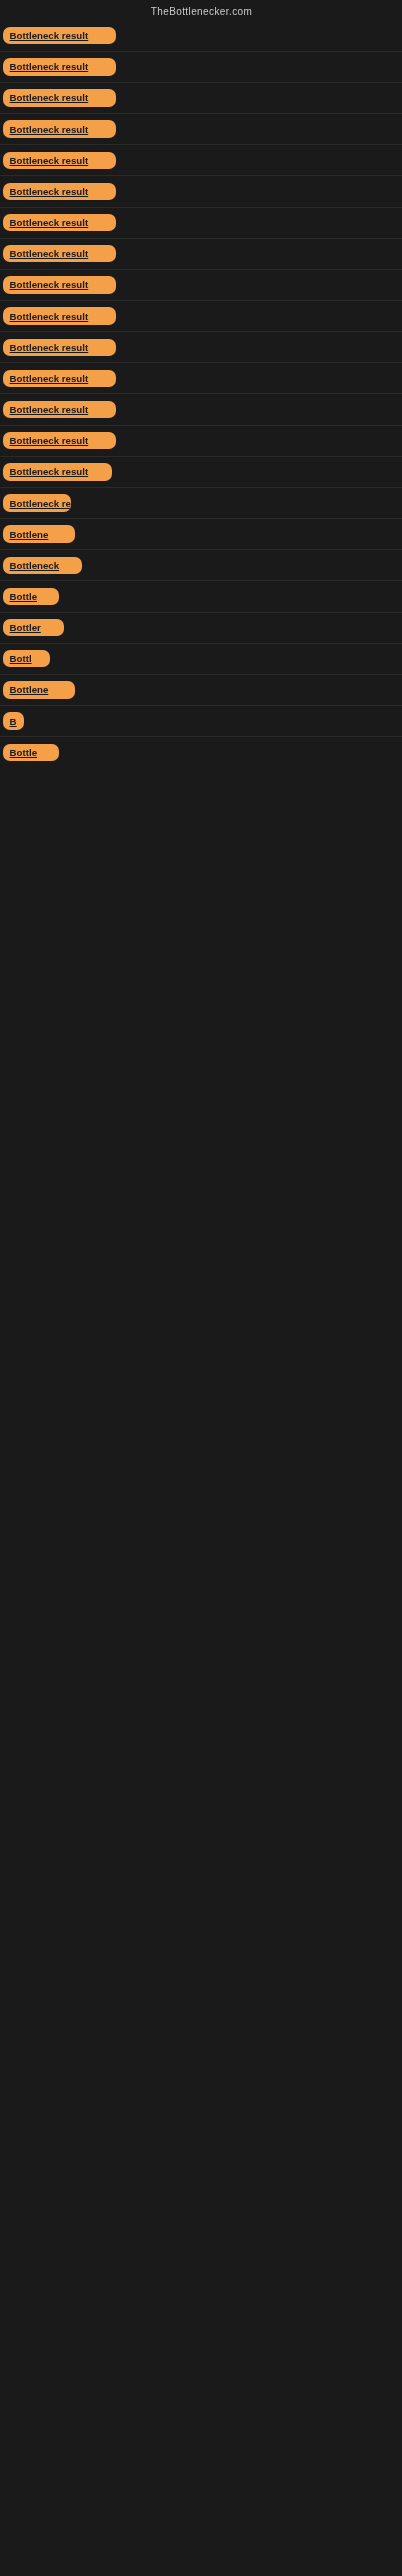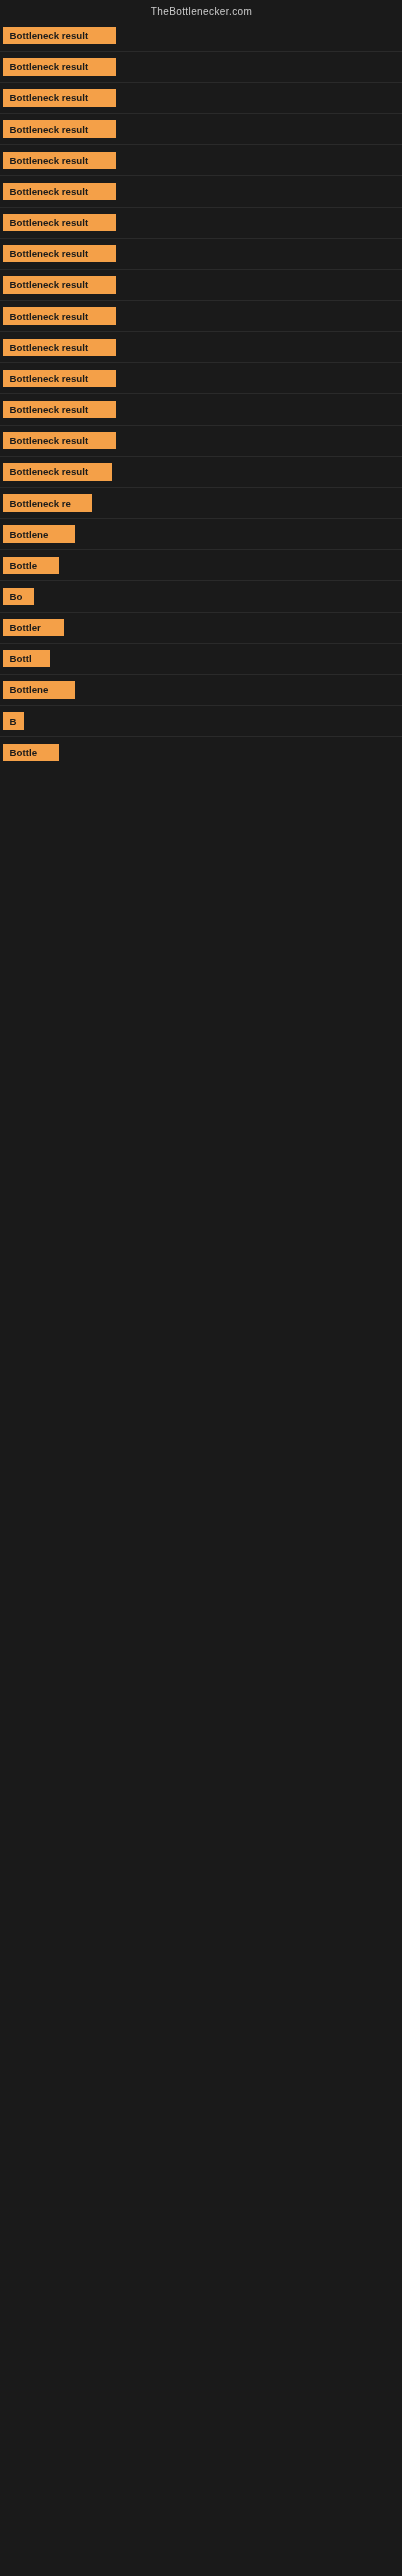--- a/index.html
+++ b/index.html
@@ -24,23 +24,24 @@
       letter-spacing: 0.4px;
     }
 
     .bottleneck-badge {
       display: inline-block;
       background-color: #f4a048;
       color: #1a1a1a;
       font-size: 9.7px;
       font-weight: bold;
       padding: 3.2px 6.4px;
-      border-radius: 0;
+      border-radius: 7px;
       white-space: nowrap;
       overflow: hidden;
+      text-decoration: underline;
     }
 
     .result-row {
       padding: 6.4px 3.2px;
       border-bottom: 0.8px solid #2a2a2a;
     }
 
     .result-row:last-child {
       border-bottom: none;
     }
@@ -127,36 +128,36 @@
           <span class="bottleneck-badge" style="max-width: 113px; width: 113px;">Bottleneck result</span>
         </div>
       </div>
       <div class="result-row">
         <div class="badge-container">
           <span class="bottleneck-badge" style="max-width: 109px; width: 109px;">Bottleneck result</span>
         </div>
       </div>
       <div class="result-row">
         <div class="badge-container">
-          <span class="bottleneck-badge" style="max-width: 89px; width: 89px;">Bottleneck re</span>
+          <span class="bottleneck-badge" style="max-width: 89px; width: 68px;">Bottleneck re</span>
         </div>
       </div>
       <div class="result-row">
         <div class="badge-container">
           <span class="bottleneck-badge" style="max-width: 72px; width: 72px;">Bottlene</span>
         </div>
       </div>
       <div class="result-row">
         <div class="badge-container">
-          <span class="bottleneck-badge" style="max-width: 56px; width: 56px;">Bottle</span>
+          <span class="bottleneck-badge" style="max-width: 79px; width: 79px;">Bottleneck</span>
         </div>
       </div>
       <div class="result-row">
         <div class="badge-container">
-          <span class="bottleneck-badge" style="max-width: 31px; width: 31px;">Bo</span>
+          <span class="bottleneck-badge" style="max-width: 56px; width: 56px;">Bottle</span>
         </div>
       </div>
       <div class="result-row">
         <div class="badge-container">
           <span class="bottleneck-badge" style="max-width: 61px; width: 61px;">Bottler</span>
         </div>
       </div>
       <div class="result-row">
         <div class="badge-container">
           <span class="bottleneck-badge" style="max-width: 47px; width: 53px;">Bottl</span>

